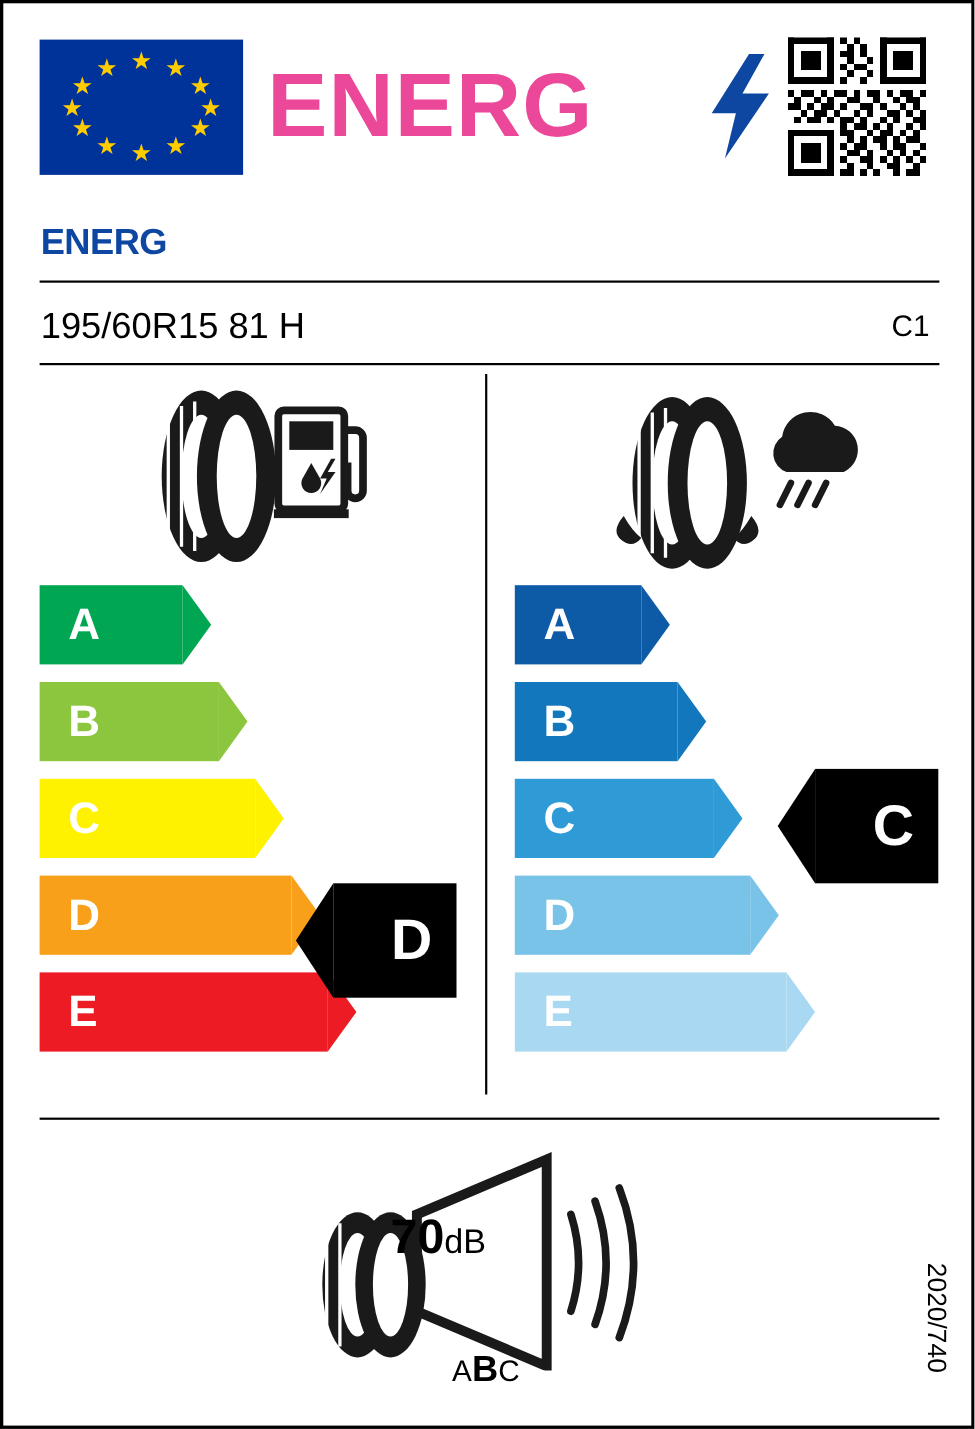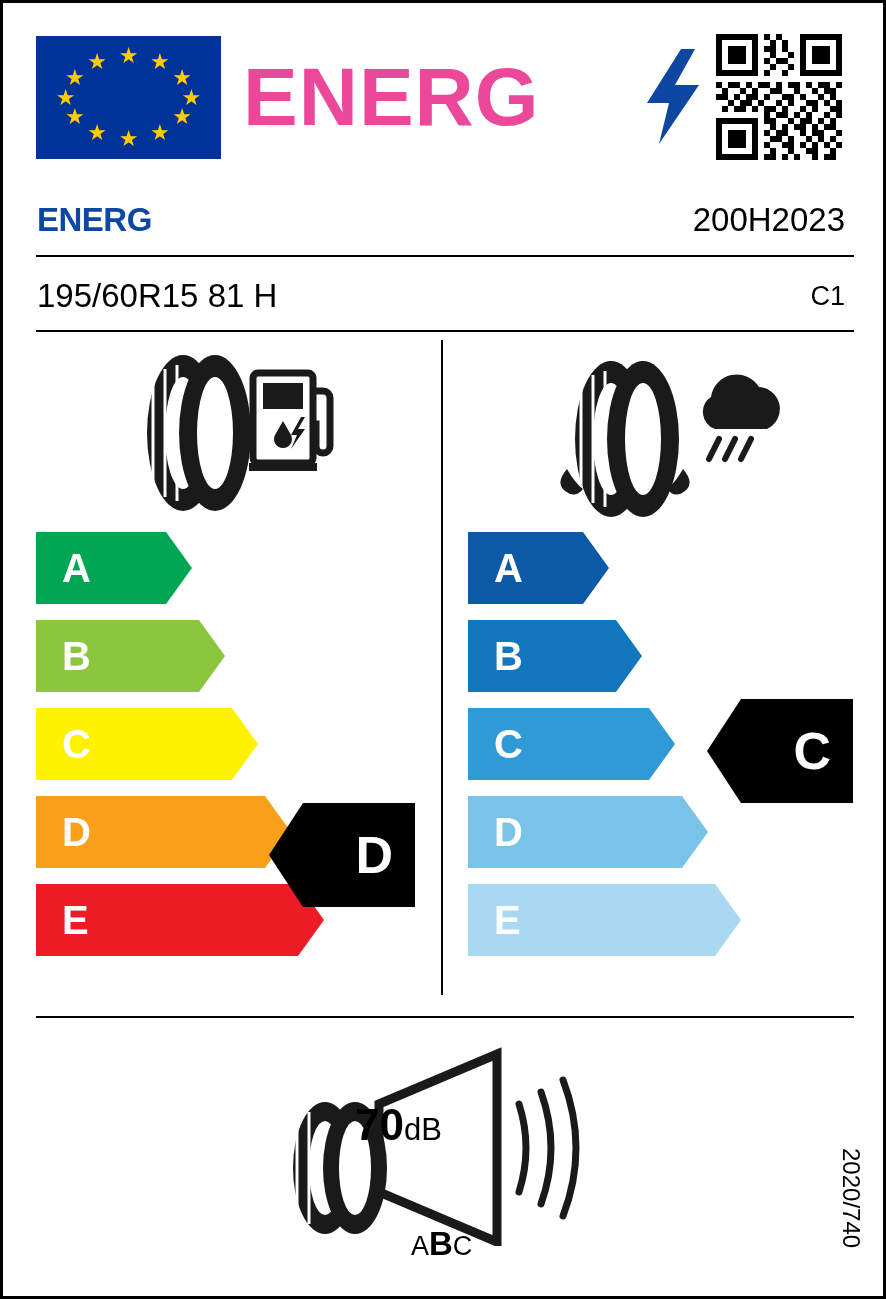--- a/index.html
+++ b/index.html
@@ -393,21 +393,20 @@
         <rect x="8" y="20" width="2" height="1"></rect>
           <rect x="11" y="20" width="1" height="1"></rect>
         <rect x="13" y="20" width="1" height="1"></rect>
           <rect x="16" y="20" width="1" height="1"></rect>
         <rect x="18" y="20" width="2" height="1"></rect>
       </g>
     </svg>
   </div>
 
   <div class="brand">ENERG</div>
-  <div class="model">200H2023</div>
   <div class="rule-1"></div>
   <div class="tyre-size">195/60R15 81 H</div>
   <div class="tyre-class">C1</div>
   <div class="rule-2"></div>
 
   <div class="divider-v"></div>
   <div class="rule-3"></div>
 
   <div class="pic-fuel">
     <svg viewBox="0 0 210 165" width="210" height="165">

